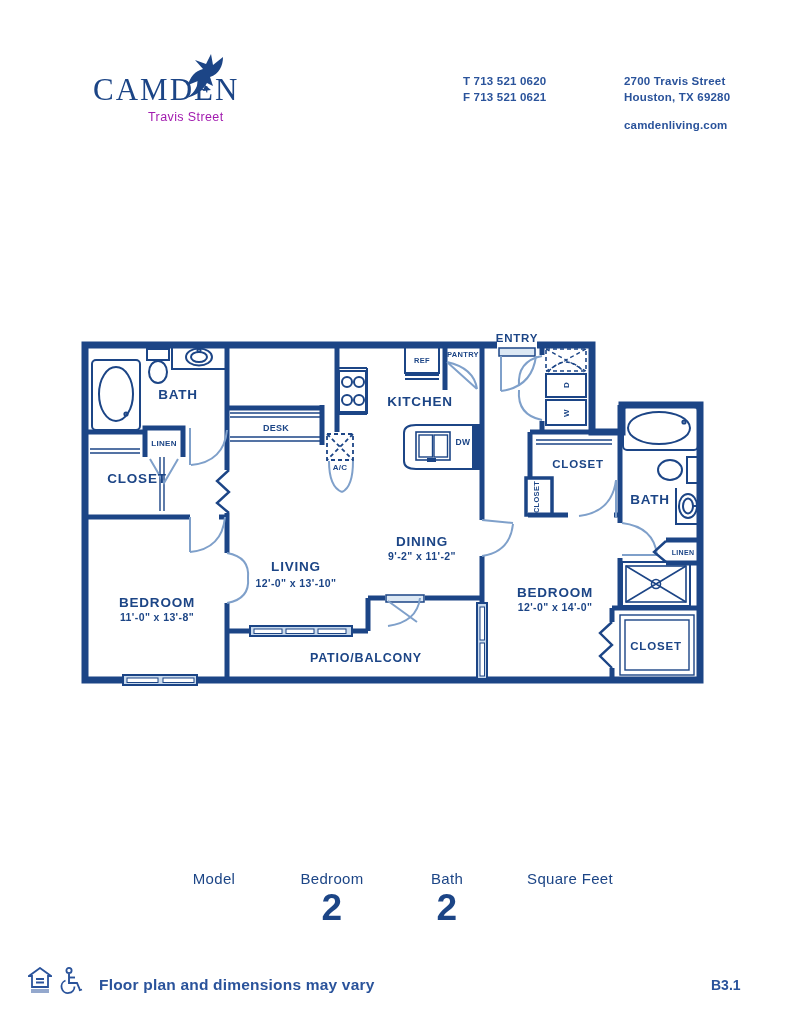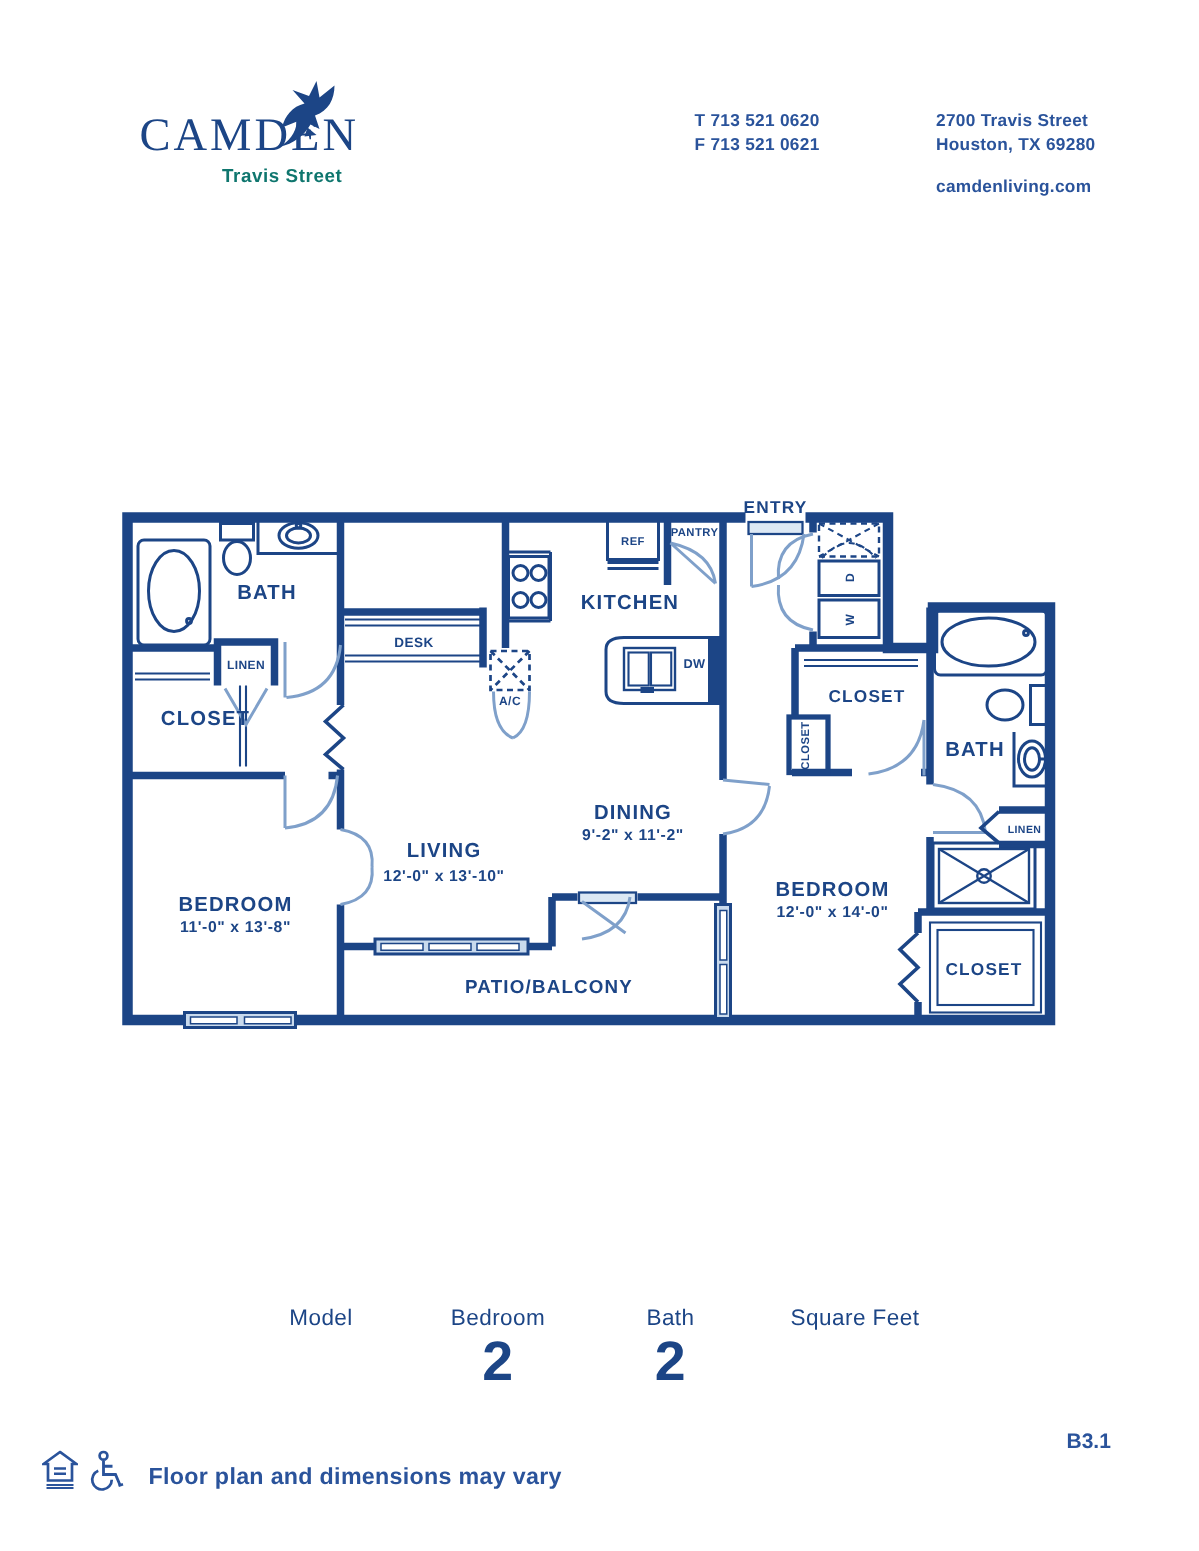--- a/index.html
+++ b/index.html
@@ -7,21 +7,21 @@
     width:799px;height:1034px;position:relative;background:#ffffff;
     font-family:"Liberation Sans",sans-serif;color:#1c4586;overflow:hidden;
   }
   .abs{position:absolute;}
   
   .wordmark{
     font-family:"Liberation Serif",serif;
     font-size:31px;letter-spacing:2px;color:#1c4586;font-weight:500;
   }
   .logo-sub{
-    font-size:12.5px;font-weight:700;letter-spacing:.4px;color:#0f766e;
+    font-size:12.5px;font-weight:400;letter-spacing:.4px;color:#a21caf;
   }
   .contact{font-size:11.5px;line-height:15.5px;font-weight:700;letter-spacing:.2px;color:#2a539b;}
   
   svg text{
     font-family:"Liberation Sans",sans-serif;
     fill:#1c4586;font-weight:700;letter-spacing:.8px;
   }
   .room-lb{font-size:13.5px;}
   .dims-lb{font-size:10.5px;letter-spacing:.4px;}
   .small-lb{font-size:8px;letter-spacing:.3px;}
@@ -235,13 +235,13 @@
   <path d="M3,23 H21 M3,25 H21" stroke="#2a539b" stroke-width="1.2"></path>
 </svg>
 <svg class="abs" style="left:60px;top:967px;" width="26" height="28" viewBox="0 0 26 28">
   <circle cx="9" cy="3.5" r="2.6" fill="none" stroke="#2a539b" stroke-width="1.8"></circle>
   <path d="M9,7 V16 H17 L20,23" fill="none" stroke="#2a539b" stroke-width="1.9"></path>
   <path d="M9,10.5 H15" stroke="#2a539b" stroke-width="1.9"></path>
   <path d="M14.5,19.5 A6.5,6.5 0 1 1 5.5,13.5" fill="none" stroke="#2a539b" stroke-width="1.8"></path>
   <path d="M19,23.5 L22,22.5" stroke="#2a539b" stroke-width="1.8"></path>
 </svg>
 <div class="abs disclaimer" style="left:99px;top:976px;">Floor plan and dimensions may vary</div>
-<div class="abs plan-code" style="left:679px;top:952px;padding-left:32px;">B3.1</div>
+<div class="abs plan-code" style="left:679px;top:977px;padding-left:32px;">B3.1</div>
 
 </body></html>

